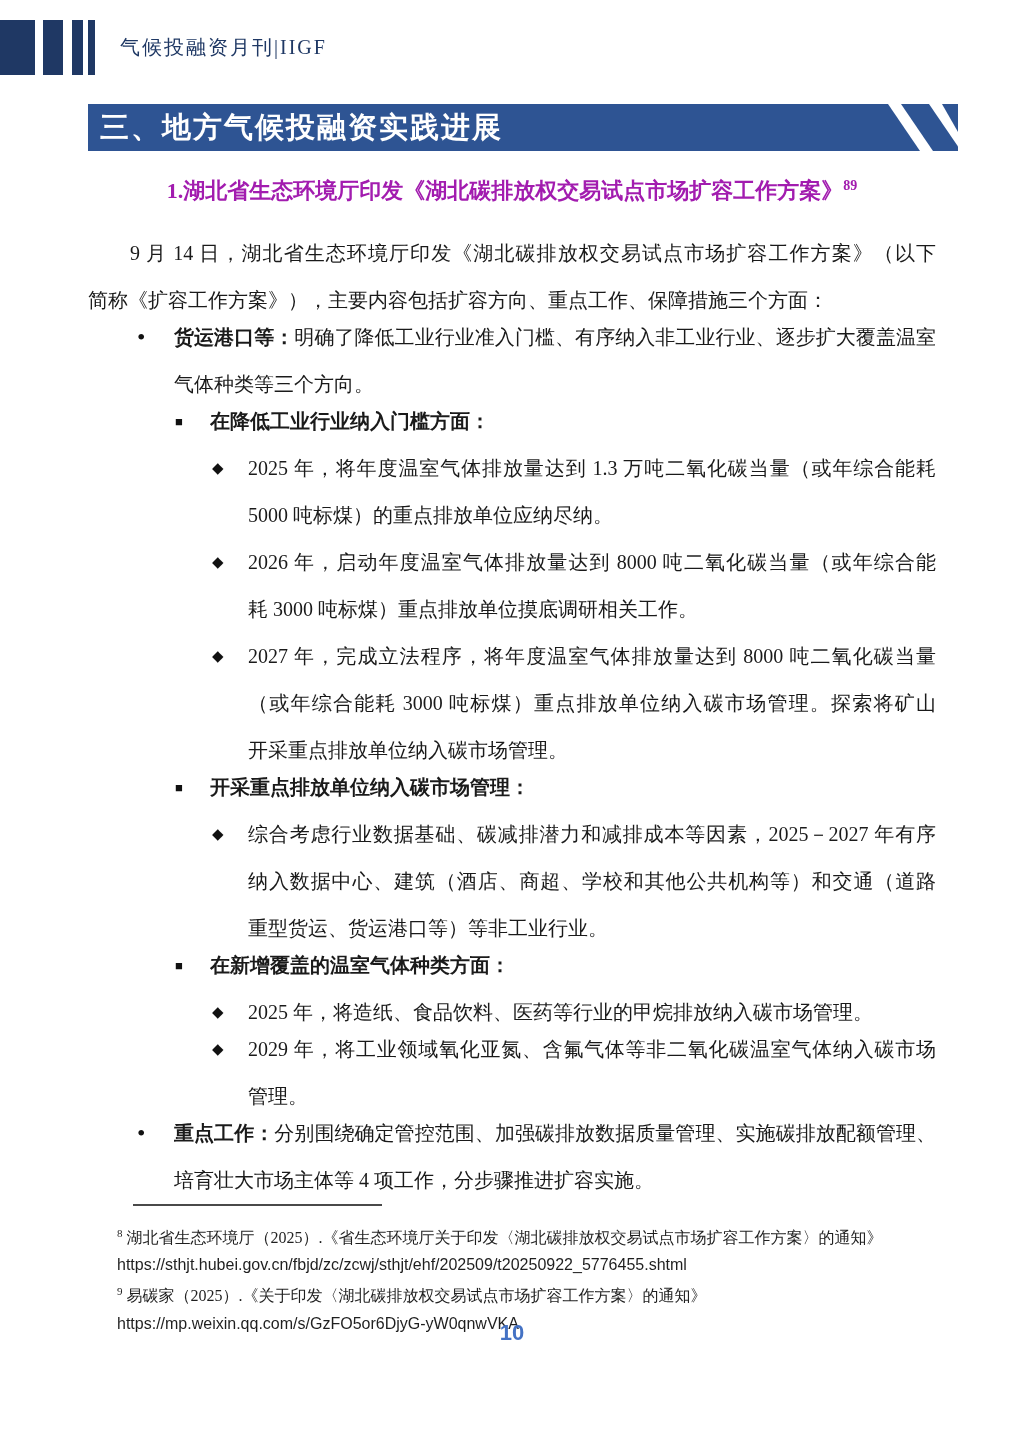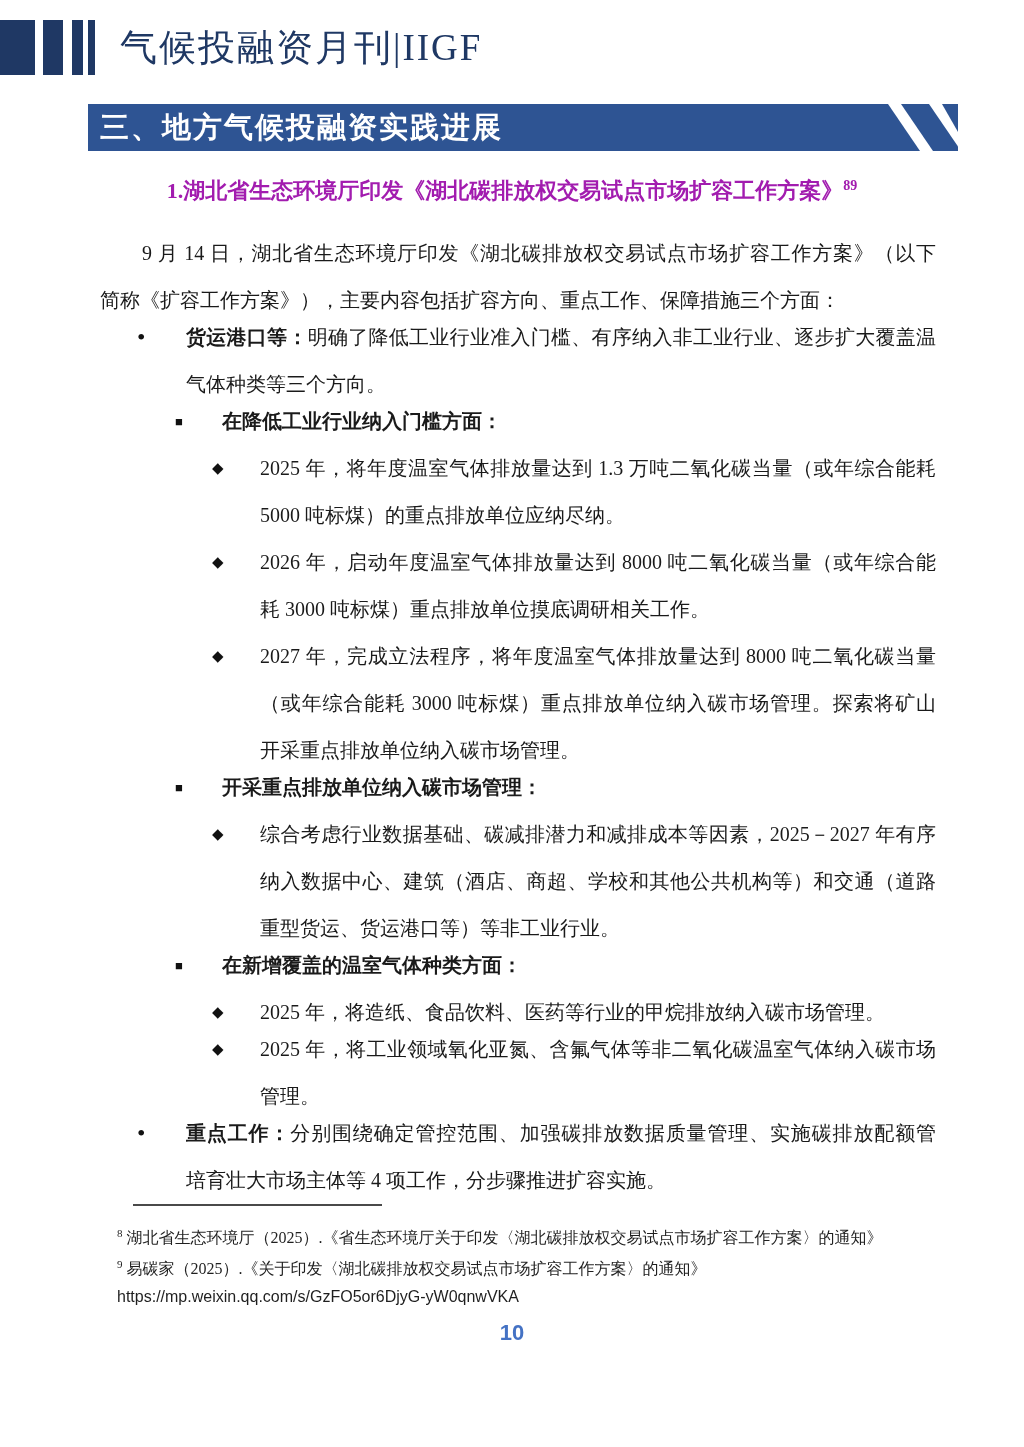--- a/index.html
+++ b/index.html
@@ -9,33 +9,33 @@
     overflow:hidden;
   }
   
   .masthead-row{position:absolute;top:20px;left:0;height:55px;display:flex;align-items:center;}
   .logo-bars{display:flex;height:55px;}
   .logo-bars .bar{background:#1f3864;height:55px;}
   .bar-1{width:35px;}
   .bar-2{width:20px;margin-left:8px;}
   .bar-3{width:11px;margin-left:9px;}
   .bar-4{width:7px;margin-left:5px;}
-  .masthead-text{margin-left:25px;font-size:37px;color:#1f3864;letter-spacing:2px;white-space:nowrap;}
+  .masthead-text{margin-left:25px;font-size:20px;color:#1f3864;letter-spacing:2px;white-space:nowrap;}
   
   .banner{position:absolute;top:104px;left:88px;width:870px;height:65px;}
   .banner svg{position:absolute;top:0;left:0;}
   .banner-title{position:absolute;top:0;left:12px;line-height:47px;font-size:29px;font-weight:bold;
     color:#ffffff;letter-spacing:2px;white-space:nowrap;}
   
   .article-title{position:absolute;top:176px;left:88px;width:848px;text-align:center;
     font-size:22px;font-weight:bold;color:#a21caf;white-space:nowrap;}
   .article-title sup{font-size:14px;}
   
   .body-text{position:absolute;top:230px;left:88px;width:848px;font-size:20px;}
-  .tl{line-height:47px;height:47px;overflow:hidden;text-align:left;margin-left:12px;}
+  .tl{line-height:47px;height:47px;overflow:hidden;text-align:left;}
   .fill{text-align:justify;text-align-last:justify;}
   .ind{text-indent:42px;}
   .li{position:relative;}
   .tight{margin-top:-10px;}
   .marker{position:absolute;top:0;line-height:47px;color:#111;}
   .l1{padding-left:86px;}  .l1 > .marker{left:49px;font-size:24px;}
   .l2{padding-left:122px;font-weight:bold;} .l2 > .marker{left:87px;font-size:13px;}
   .l3{padding-left:160px;} .l3 > .marker{left:124px;font-size:15px;}
   .lbl{font-weight:bold;}
   
@@ -127,36 +127,37 @@
     <div class="tl">在新增覆盖的温室气体种类方面：</div>
   </div>
 
   <div class="li l3">
     <span class="marker">◆</span>
     <div class="tl">2025 年，将造纸、食品饮料、医药等行业的甲烷排放纳入碳市场管理。</div>
   </div>
 
   <div class="li l3 tight">
     <span class="marker">◆</span>
-    <div class="tl fill">2025 年，将工业领域氧化亚氮、含氟气体等非二氧化碳温室气体纳入碳市场</div>
+    <div class="tl fill">2029 年，将工业领域氧化亚氮、含氟气体等非二氧化碳温室气体纳入碳市场</div>
     <div class="tl">管理。</div>
   </div>
 
   <div class="li l1 tight">
     <span class="marker">•</span>
     <div class="tl fill"><span class="lbl">重点工作：</span><span>分别围绕确定管控范围、加强碳排放数据质量管理、实施碳排放配额管理、</span></div>
     <div class="tl">培育壮大市场主体等 4 项工作，分步骤推进扩容实施。</div>
   </div>
 
 </div>
 
 <div class="footnotes">
   <div class="fn-sep"></div>
   <div class="fn-block">
     <div class="fn-line"><sup>8</sup><span>湖北省生态环境厅（2025）.《省生态环境厅关于印发〈湖北碳排放权交易试点市场扩容工作方案〉的通知》</span></div>
+    <div class="fn-url">https://sthjt.hubei.gov.cn/fbjd/zc/zcwj/sthjt/ehf/202509/t20250922_5776455.shtml</div>
   </div>
   <div>
     <div class="fn-line"><sup>9</sup><span>易碳家（2025）.《关于印发〈湖北碳排放权交易试点市场扩容工作方案〉的通知》</span></div>
     <div class="fn-url">https://mp.weixin.qq.com/s/GzFO5or6DjyG-yW0qnwVKA</div>
   </div>
 </div>
 
 <div class="page-number">10</div>
 
 </body></html>

